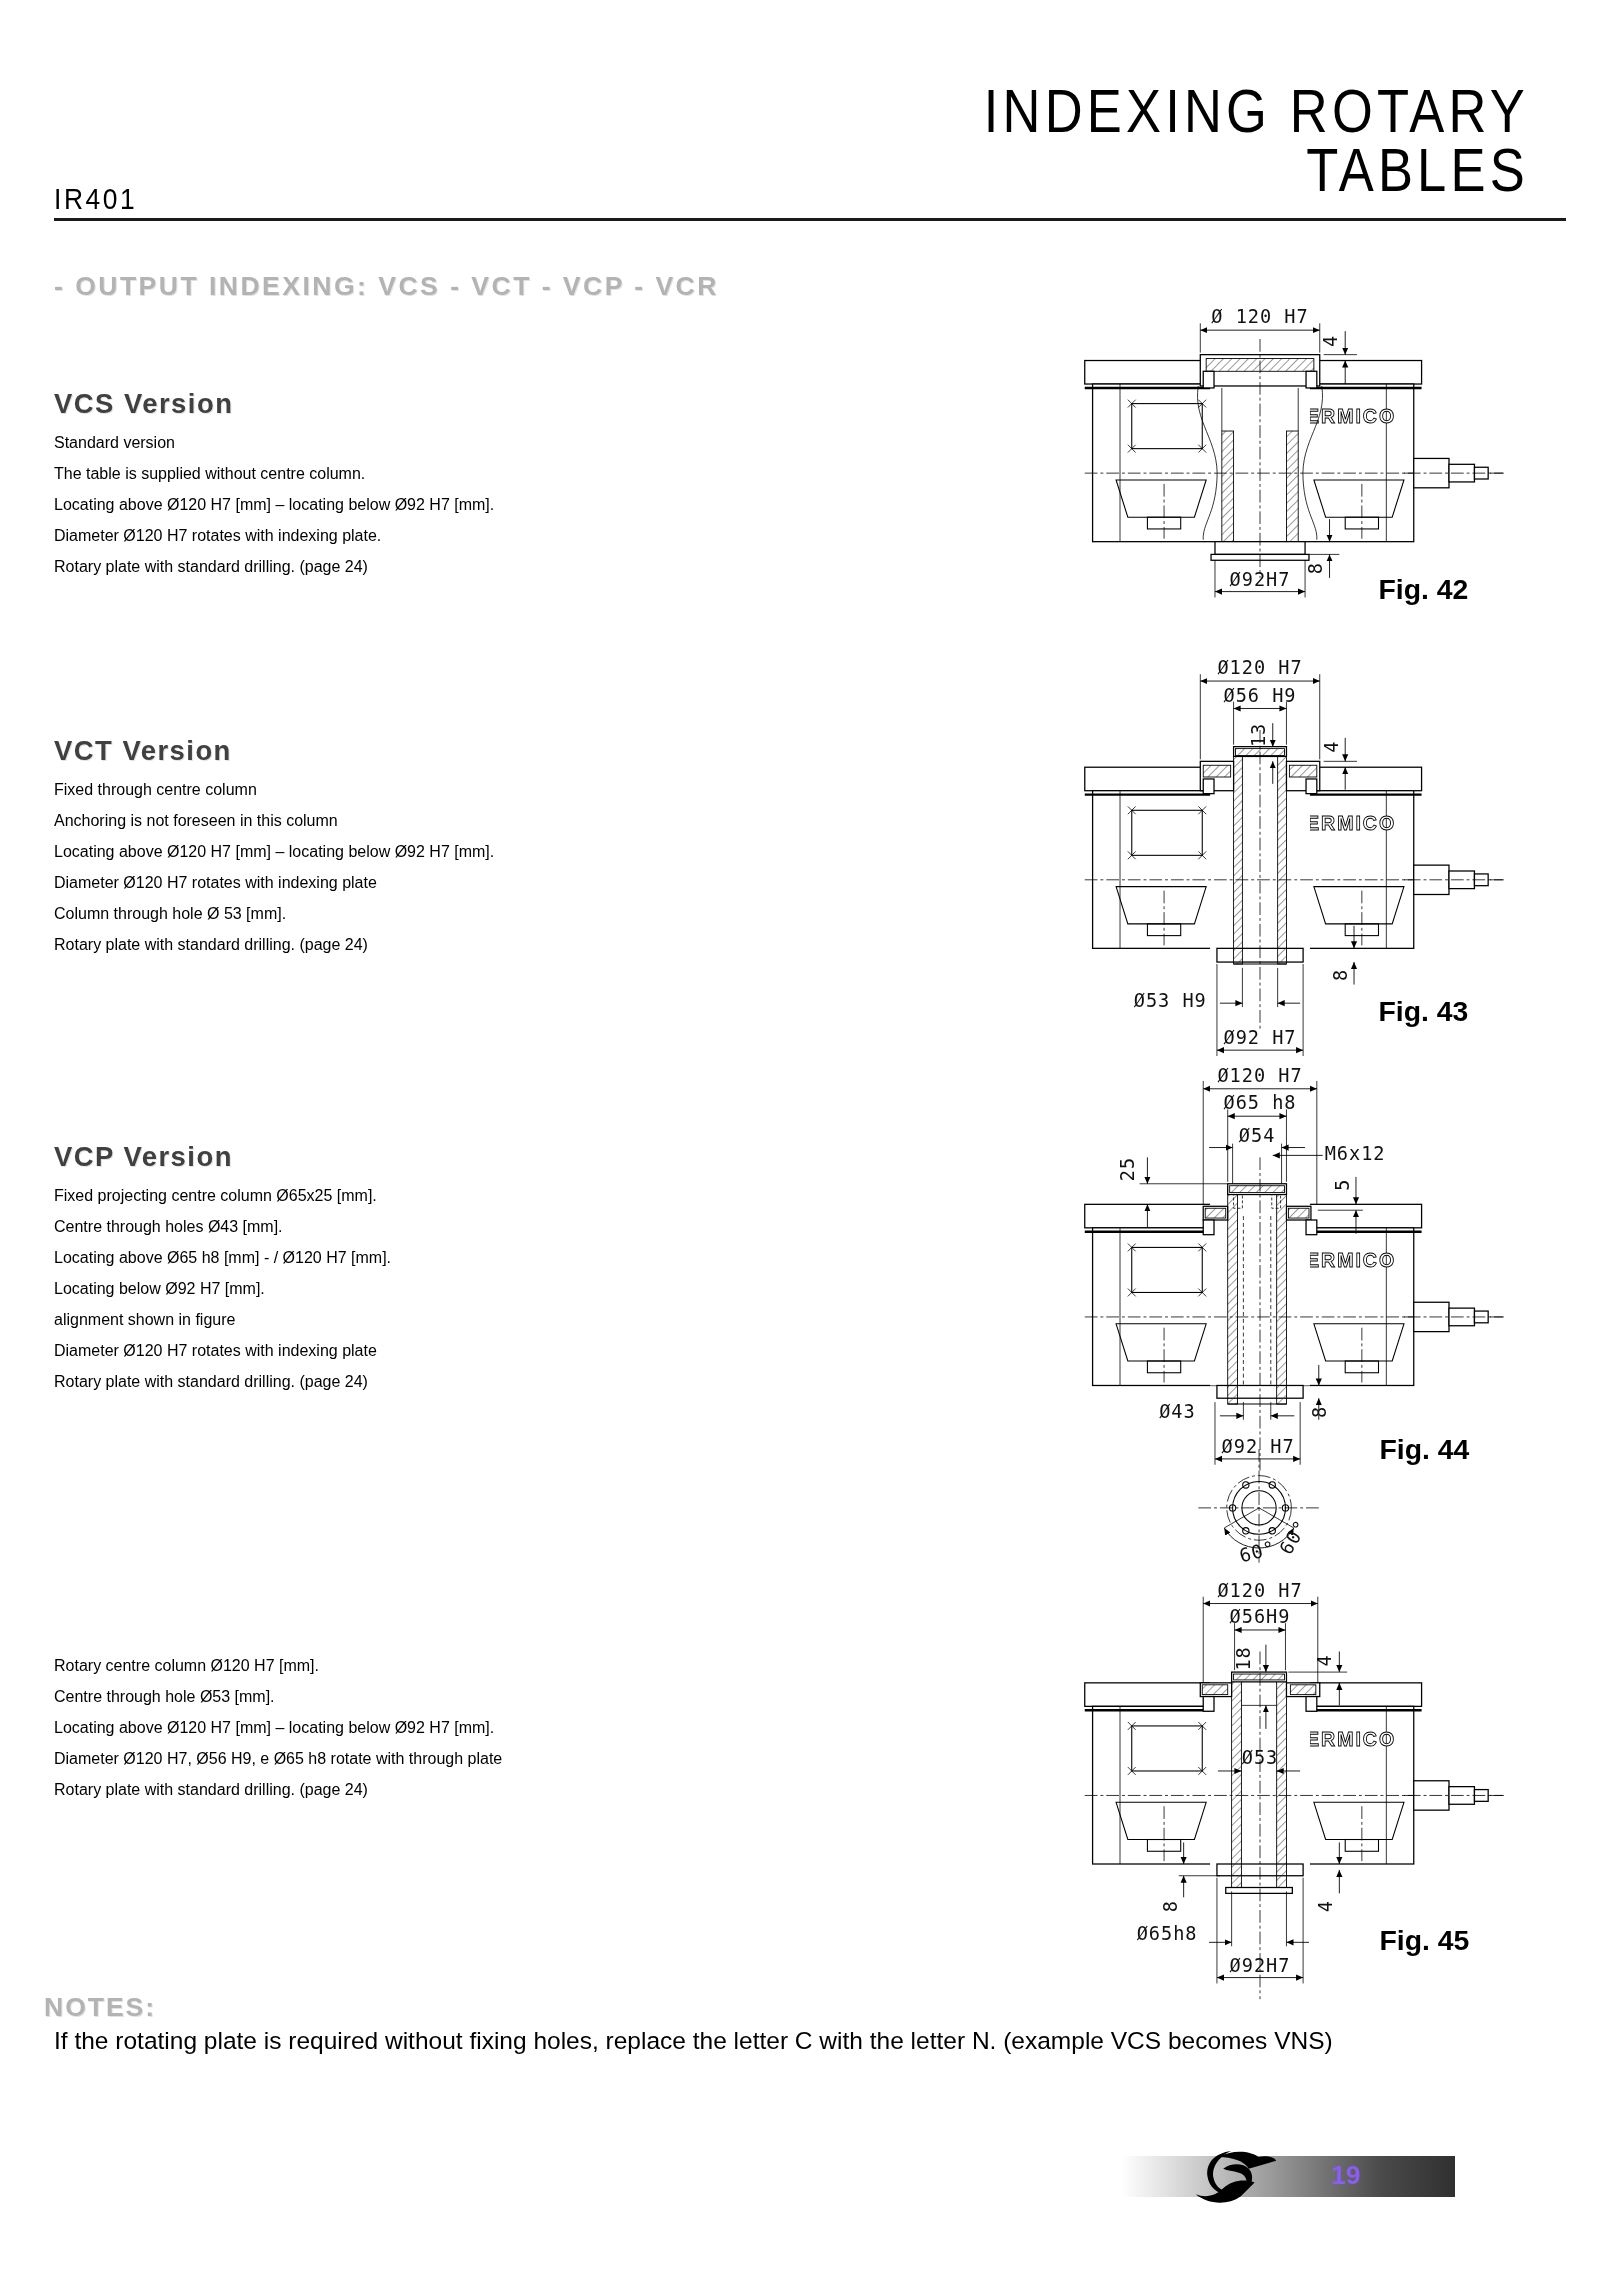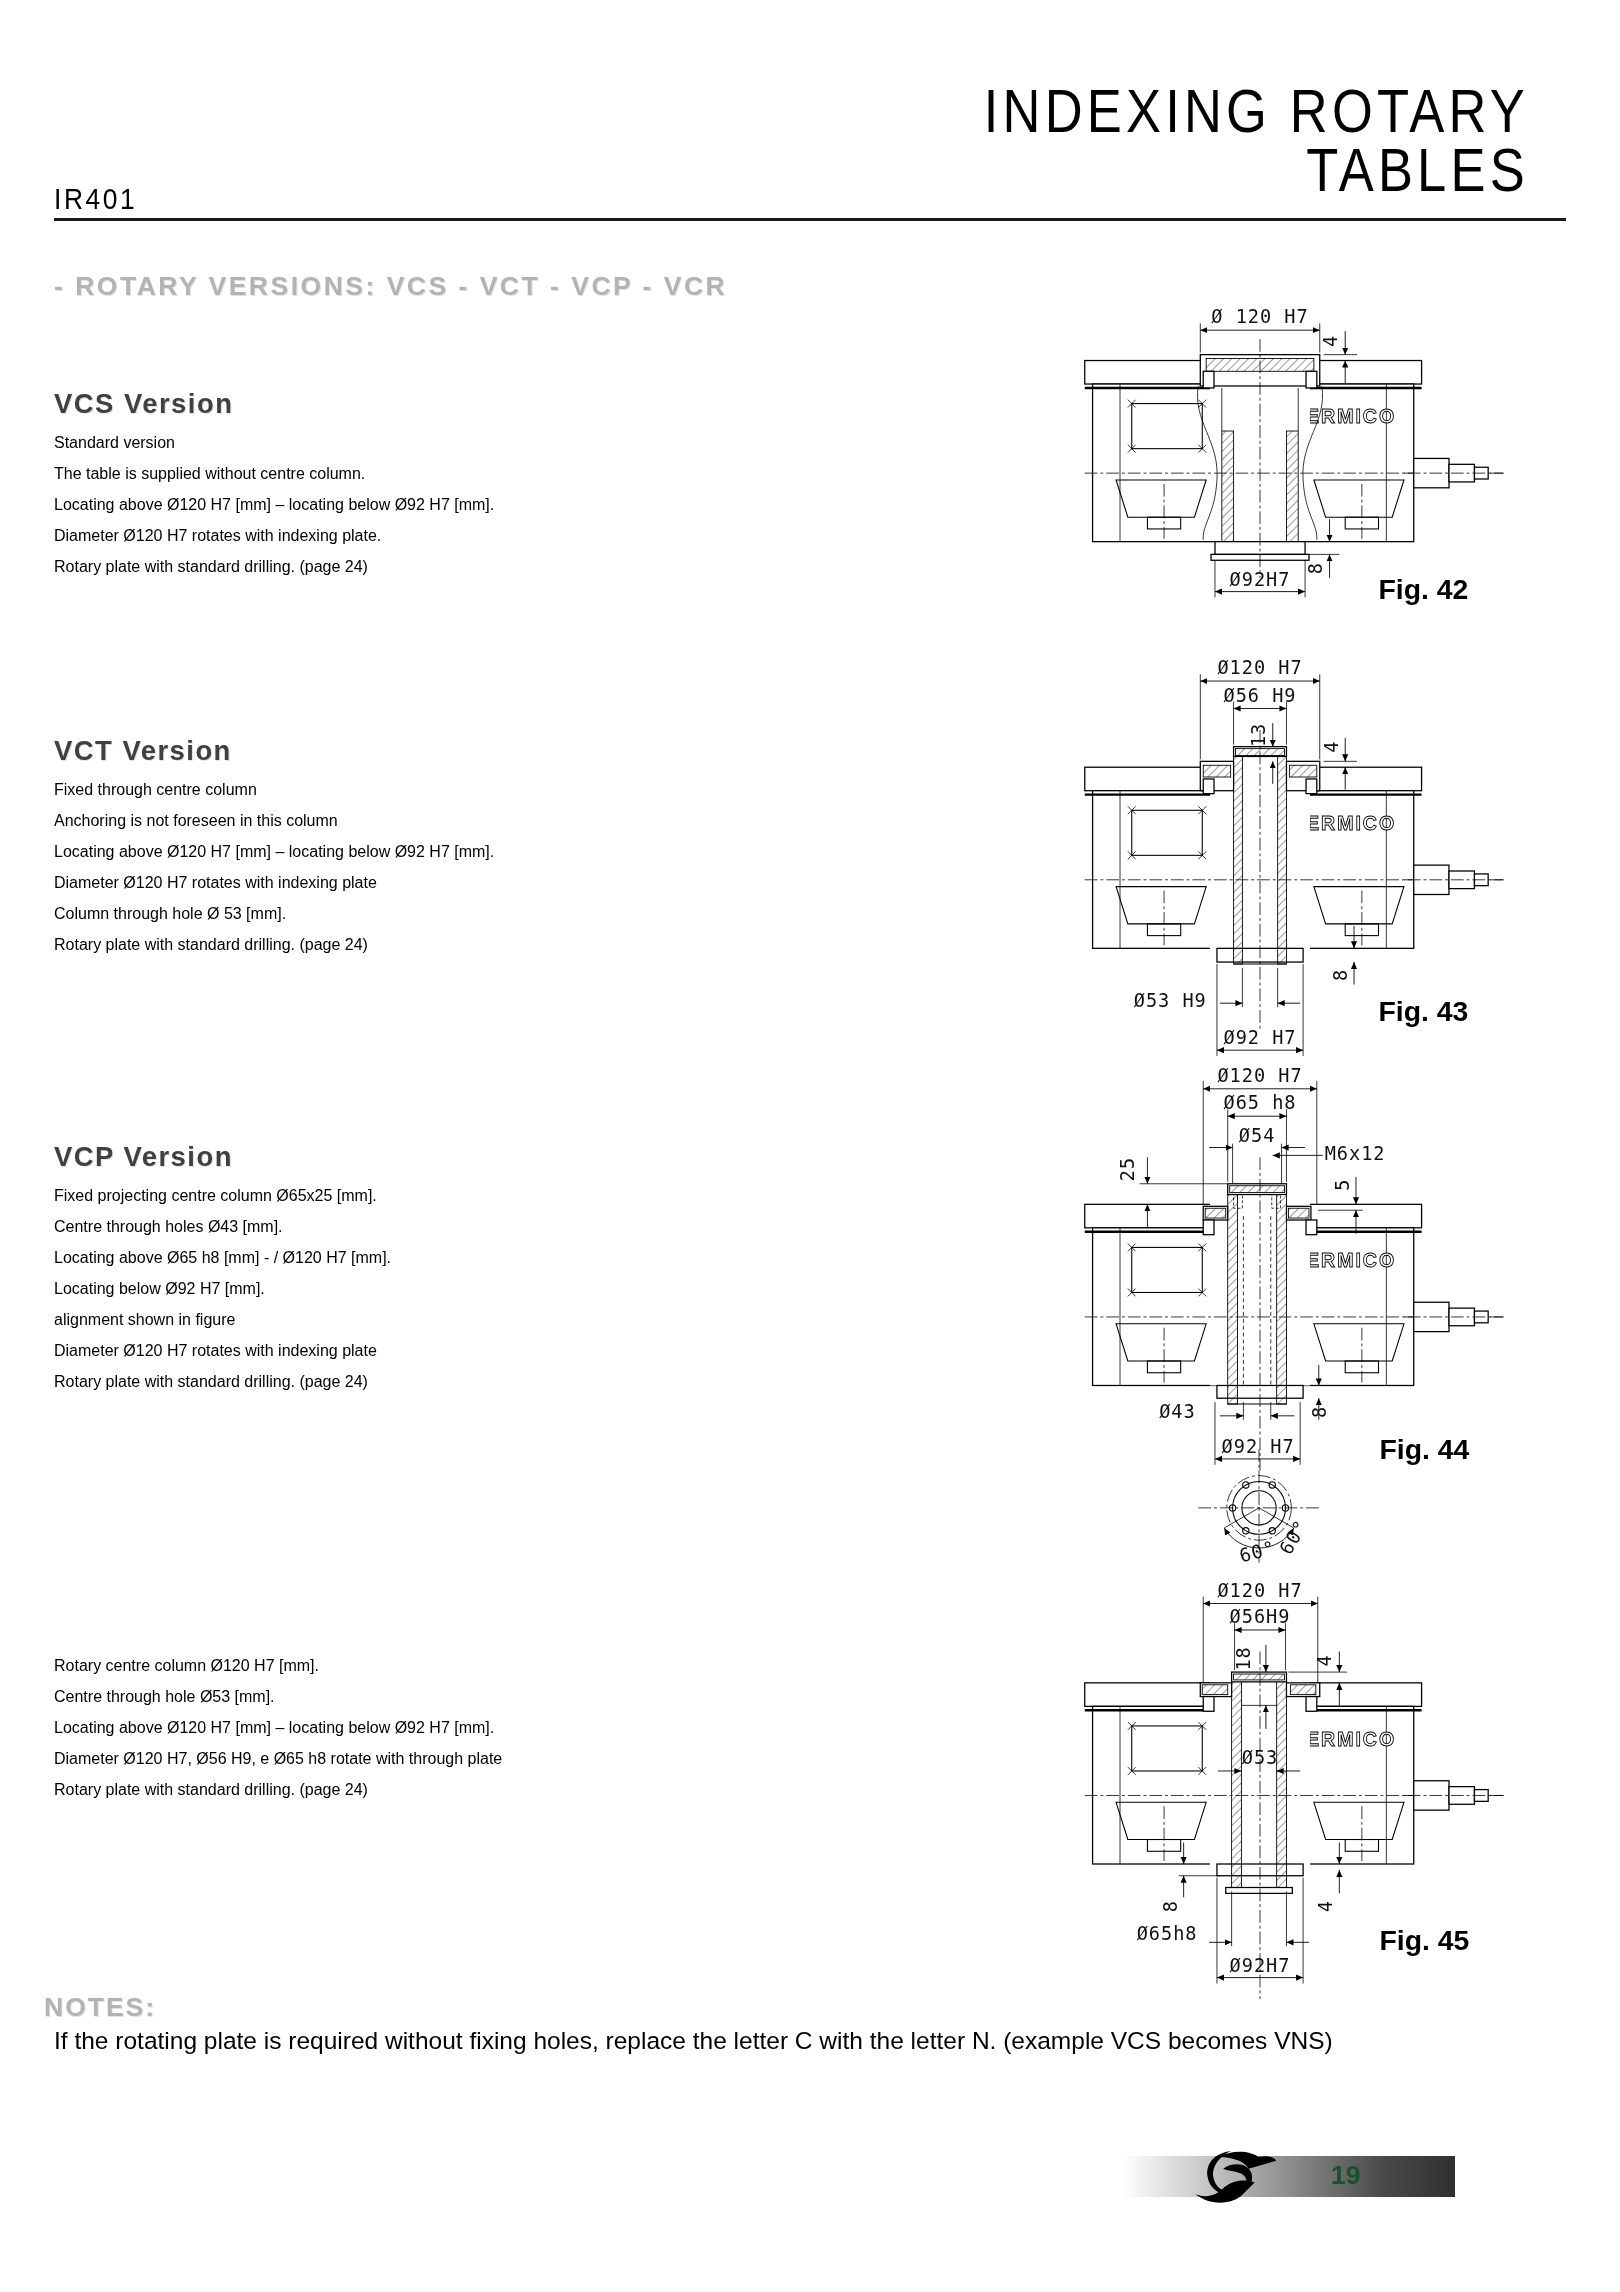--- a/index.html
+++ b/index.html
@@ -34,21 +34,21 @@
   .cl{fill:none;stroke:#000;stroke-width:.8;stroke-dasharray:13 3 3 3;}
   .dl{stroke:#000;stroke-width:.9;fill:none;}
   text.dim{font-family:"DejaVu Sans Mono",monospace;font-size:19px;fill:#111;letter-spacing:1px;}
   text.cap{font-family:"Liberation Sans",sans-serif;font-size:29px;font-weight:bold;fill:#000;}
   text.brand{font-family:"Liberation Sans",sans-serif;font-size:20px;font-weight:bold;fill:#fff;
              stroke:#000;stroke-width:.9;letter-spacing:2px;}
 
   
   .foot-bar{position:absolute;left:1122px;top:2156px;width:333px;height:41px;
             background:linear-gradient(to right,#ffffff,#9a9a9a 45%,#4a4a4a 78%,#303030);}
-  .foot-page{position:absolute;left:1331px;top:2160px;font-size:26.5px;font-weight:bold;color:#14532d;}
+  .foot-page{position:absolute;left:1331px;top:2160px;font-size:26.5px;font-weight:bold;color:#8b5cf6;}
   .foot-logo{position:absolute;left:1180px;top:2147px;}
 </style>
 </head>
 <body>
 
 <div class="page">
 
   <svg width="0" height="0" style="position:absolute" aria-hidden="true">
     <defs>
       <pattern id="hp" width="6" height="6" patternUnits="userSpaceOnUse" patternTransform="rotate(45)">
@@ -82,21 +82,21 @@
     </defs>
   </svg>
 
   <div class="hdr-model">IR401</div>
   <div class="hdr-title">
     <div>INDEXING ROTARY</div>
     <div>TABLES</div>
   </div>
   <div class="rule"></div>
 
-  <div class="sec-head">- ROTARY VERSIONS:  VCS - VCT - VCP - VCR</div>
+  <div class="sec-head">- OUTPUT INDEXING:  VCS - VCT - VCP - VCR</div>
 
   <div class="vblock" style="top:388px">
     <div class="vhead">VCS Version</div>
     <div class="vline">Standard version</div>
     <div class="vline">The table is supplied without centre column.</div>
     <div class="vline">Locating above Ø120 H7 [mm] – locating below Ø92 H7 [mm].</div>
     <div class="vline">Diameter Ø120 H7 rotates with indexing plate.</div>
     <div class="vline">Rotary plate with standard drilling. (page 24)</div>
   </div>
 

